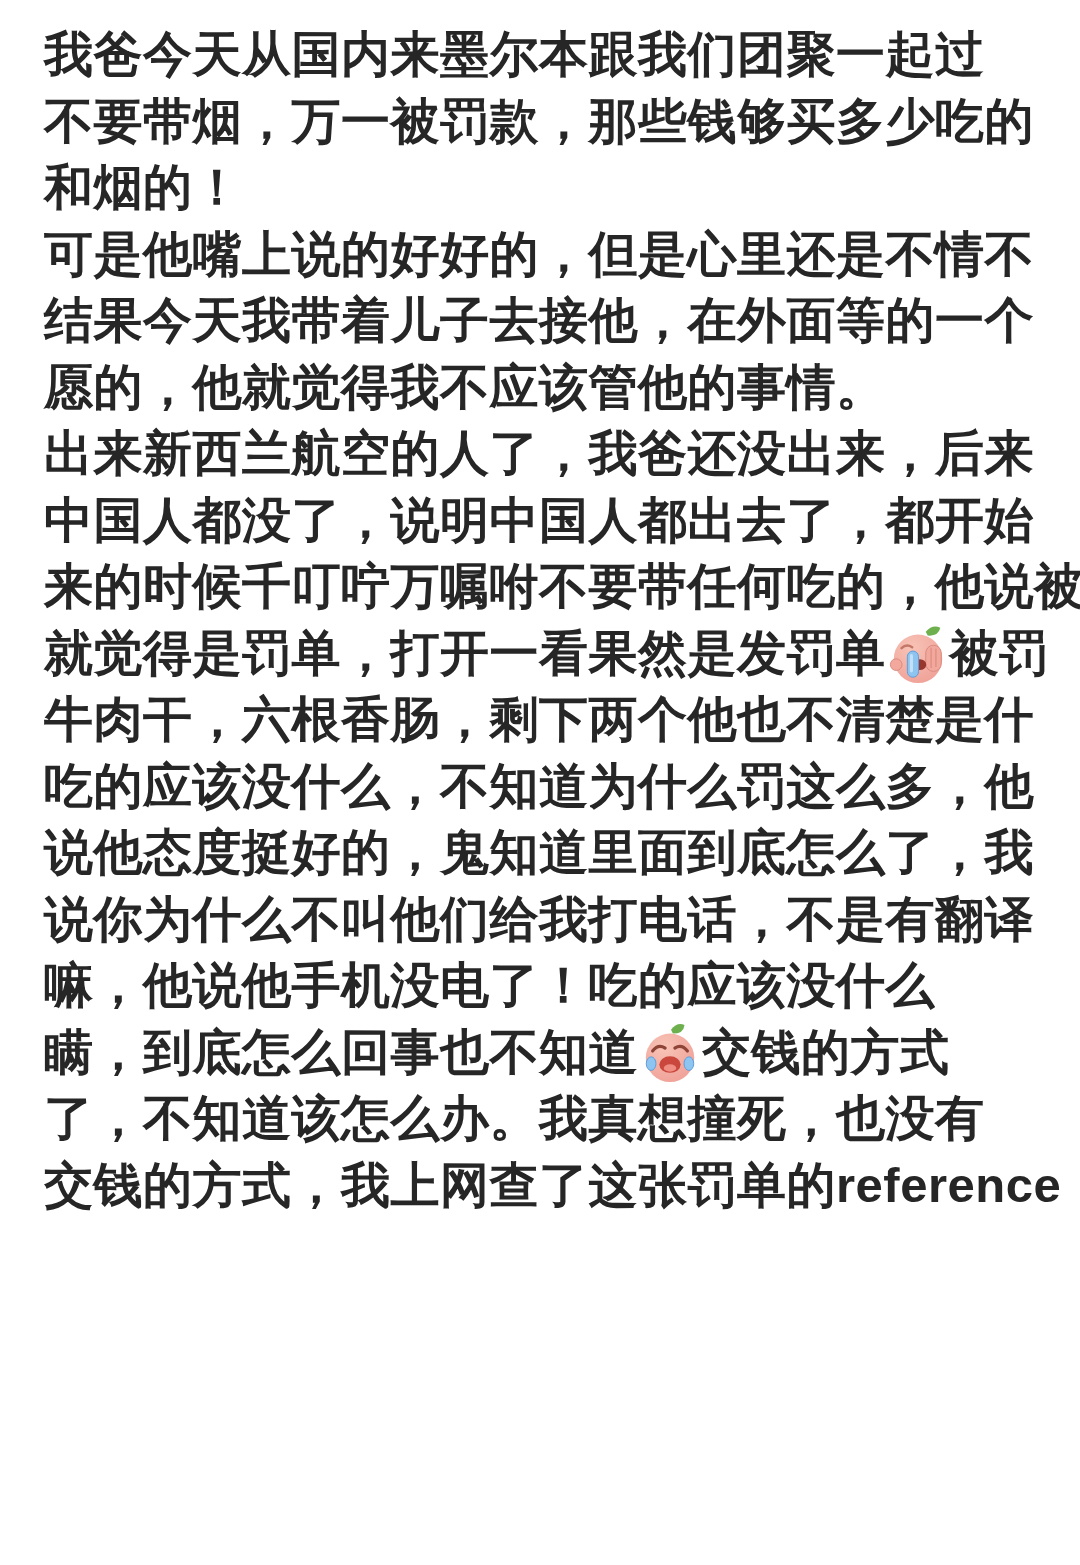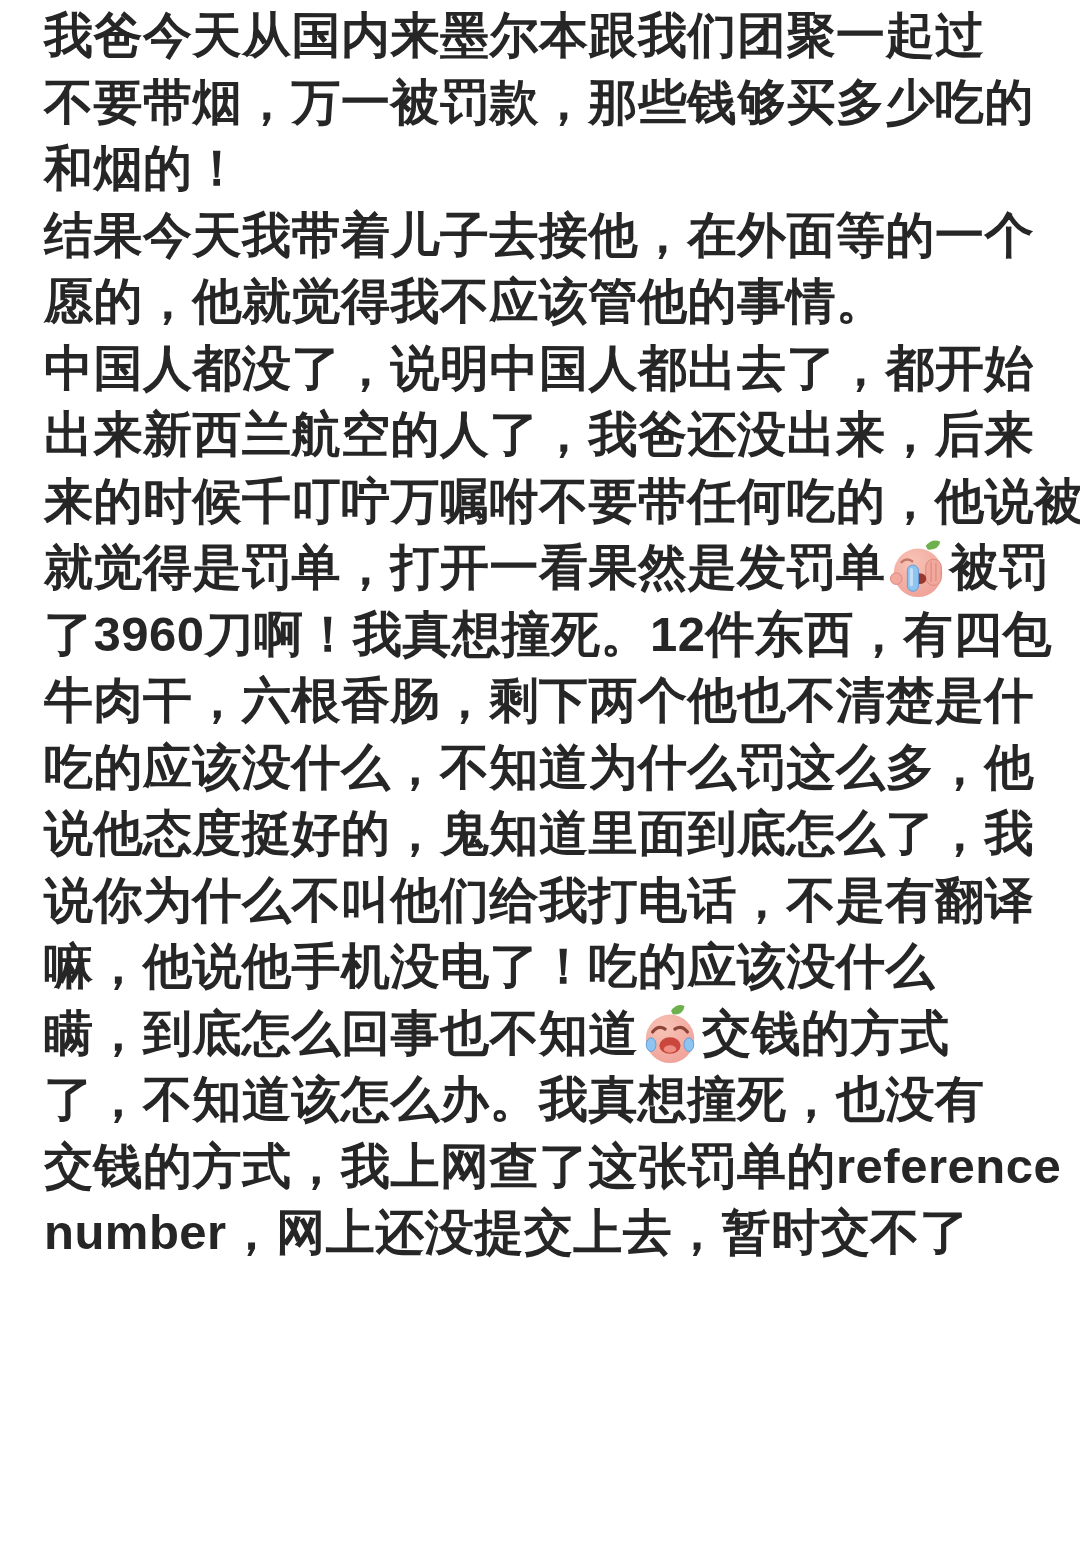--- a/index.html
+++ b/index.html
@@ -7,21 +7,21 @@
     --text:#262626;
   }
   html,body{margin:0;padding:0;}
   body{
     width:1080px;height:1565px;
     background:var(--bg);
     overflow:hidden;
     font-family:"Liberation Sans","DejaVu Sans",sans-serif;
   }
   .post-wrap{
-    padding:2px 40px 0 44px;
+    padding:21px 40px 0 44px;
   }
   .line{
     height:66.5px;
     line-height:66.5px;
     font-size:49px;
     font-weight:600;
     letter-spacing:0.5px;
     color:var(--text);
     white-space:nowrap;
   }
@@ -65,44 +65,43 @@
       <ellipse cx="51.5" cy="44" rx="5" ry="7" fill="#8ec4f0" stroke="#5f9bd8" stroke-width="1"></ellipse>
     </g>
   </defs>
 </svg>
 
 <div class="post-wrap">
 
   <div class="line"><span>我爸今天从国内来墨尔本跟我们团聚一起过</span></div>
   <div class="line"><span>不要带烟，万一被罚款，那些钱够买多少吃的</span></div>
   <div class="line"><span>和烟的！</span></div>
+  <div class="line"><span>可是他嘴上说的好好的，但是心里还是不情不</span></div>
   <div class="line"><span>结果今天我带着儿子去接他，在外面等的一个</span></div>
   <div class="line"><span>愿的，他就觉得我不应该管他的事情。</span></div>
+  <div class="line"><span>出来新西兰航空的人了，我爸还没出来，后来</span></div>
   <div class="line"><span>中国人都没了，说明中国人都出去了，都开始</span></div>
-  <div class="line"><span>出来新西兰航空的人了，我爸还没出来，后来</span></div>
   <div class="line"><span>来的时候千叮咛万嘱咐不要带任何吃的，他说被</span></div>
 
   <div class="line">
     <span>就觉得是罚单，打开一看果然是发罚单</span><svg class="emoji" viewBox="0 0 64 64">
         <use href="#emoji-sob"></use>
       </svg><span>被罚</span>
   </div>
 
-  <div class="line"><span>了3960刀啊！我真想撞死。12件东西，有四包</span></div>
   <div class="line"><span>牛肉干，六根香肠，剩下两个他也不清楚是什</span></div>
 
 
   <div class="line"><span>吃的应该没什么，不知道为什么罚这么多，他</span></div>
   <div class="line"><span>说他态度挺好的，鬼知道里面到底怎么了，我</span></div>
   <div class="line"><span>说你为什么不叫他们给我打电话，不是有翻译</span></div>
   <div class="line"><span>嘛，他说他手机没电了！吃的应该没什么</span></div>
 
   <div class="line">
     <span>瞒，到底怎么回事也不知道</span><svg class="emoji" viewBox="0 0 64 64">
         <use href="#emoji-cry"></use>
       </svg><span>交钱的方式</span>
   </div>
 
   <div class="line"><span>了，不知道该怎么办。我真想撞死，也没有</span></div>
   <div class="line"><span>交钱的方式，我上网查了这张罚单的reference</span></div>
-  <div class="line"><span>number，网上还没提交上去，暂时交不了</span></div>
 
 </div>
 
 </body></html>

